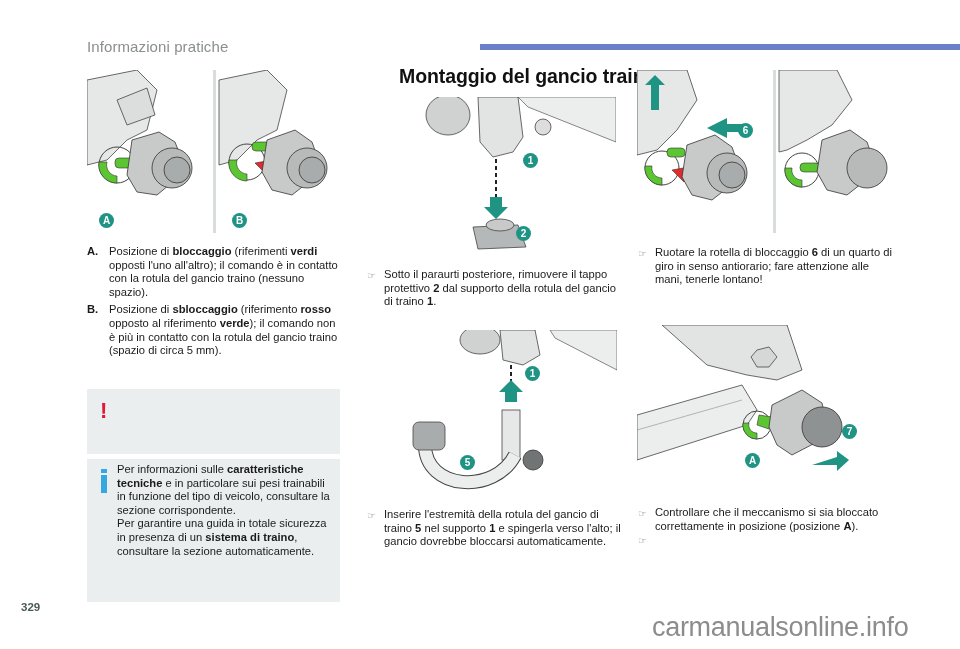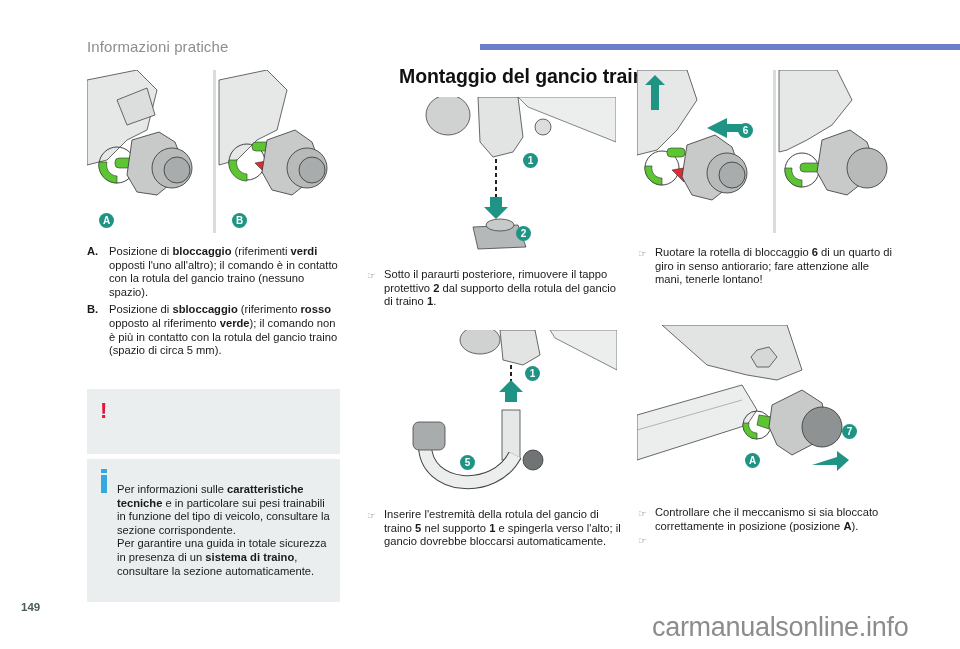--- a/index.html
+++ b/index.html
@@ -11,21 +11,21 @@
   .illus { position: absolute; background: #fff; }
   .illus svg { width: 100%; height: 100%; display: block; }
 
   .list-ab { position: absolute; left: 87px; top: 245px; width: 255px; font-size: 11.2px; line-height: 13.6px; }
   .ab-item { display: flex; margin-bottom: 4px; }
   .ab-letter { width: 22px; font-weight: bold; flex: none; }
   .ab-text { flex: 1; }
 
   .box { position: absolute; left: 87px; width: 253px; background: #ebeeee; font-size: 11.2px; line-height: 13.6px; }
   .box-warn { top: 389px; height: 65px; padding: 9px 10px 0 30px; }
-  .box-info { top: 459px; height: 143px; padding: 24px 10px 0 30px; }
+  .box-info { top: 459px; height: 143px; padding: 4px 10px 0 30px; }
   .box-icon { position: absolute; left: 13px; top: 12px; }
   .warn-icon { font-weight: bold; color: #e3173a; font-size: 22px; line-height: 20px; font-family: "Liberation Sans", sans-serif; }
   .info-icon { left: 14px; top: 10px; width: 6px; height: 24px; }
   .info-icon .dot { width: 6px; height: 4px; background: #35a8e0; margin-bottom: 2px; }
   .info-icon .bar { width: 6px; height: 18px; background: #35a8e0; }
 
   .section-title { position: absolute; left: 367px; top: 65px; font-size: 19.5px; font-weight: bold; color: #111; letter-spacing: -0.1px; margin-left: 32px; }
 
   .step { position: absolute; font-size: 11.2px; line-height: 13.6px; display: flex; }
   .step .hand { width: 17px; flex: none; color: #888; font-size: 10px; padding-top: 1px; }
@@ -184,14 +184,14 @@
 <div class="steps-col" style="left:638px;top:506px;width:255px;">
   <div class="row">
     <span class="hand">☞</span>
     <span class="rich"><span>Controllare che il meccanismo si sia bloccato correttamente in posizione (posizione </span><b>A</b><span>).</span></span>
   </div>
   <div class="row">
     <span class="hand">☞</span>
   </div>
 </div>
 
-<div class="page-num">149</div>
+<div class="page-num">329</div>
 <div class="watermark">carmanualsonline.info</div>
 
 </body></html>

